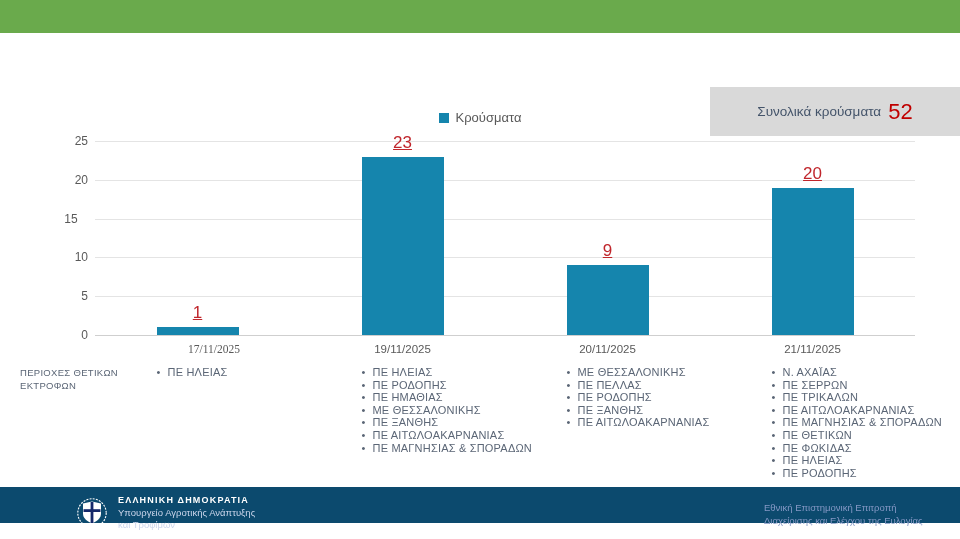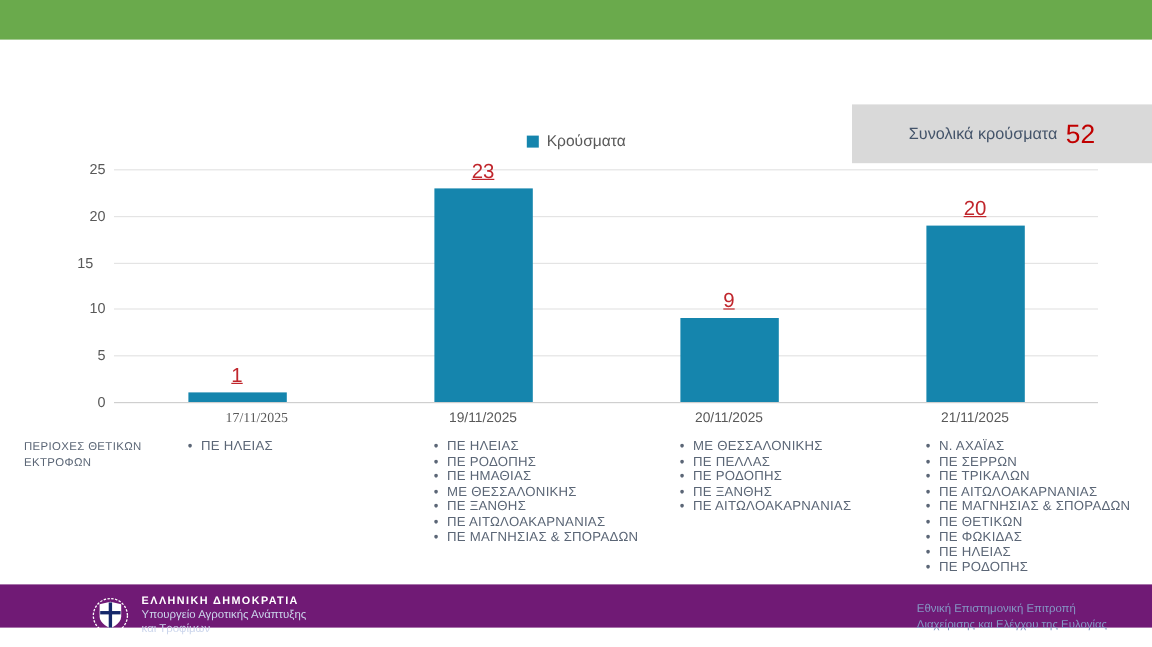--- a/index.html
+++ b/index.html
@@ -29,21 +29,21 @@
   .bar { position:absolute; background:#1585ad; }
   .val-label { position:absolute; text-align:center; font-size:17px; color:#c0262c;text-decoration:underline; }
   .xlabel { position:absolute; text-align:center; font-size:11.5px; color:#595959; }
 
   .regions-axis-label { position:absolute; left:20px; top:366px; width:125px;
     font-size:9.5px; line-height:13px; color:#5b6676; letter-spacing:.3px; }
   .region-list { position:absolute; top:366px; width:180px; list-style:none; }
   .region-list li { font-size:11px; line-height:12.6px; color:#5b6676; padding-left:11px; position:relative; letter-spacing:.2px; }
   .region-list li::before { content:"•"; position:absolute; left:0; color:#5b6676; }
 
-  .footer { position:absolute; left:0; top:487px; width:960px; height:36px; background:#701a75;padding-left:32px; }
+  .footer { position:absolute; left:0; top:487px; width:960px; height:36px; background:#0c4a6e;padding-left:32px; }
   .coat { position:absolute; left:76px; top:10px; }
   .ministry { position:absolute; left:118px; top:8px; }
   .ministry .org1 { color:#ffffff; font-size:9px; font-weight:bold; letter-spacing:1.2px; margin-bottom:2px; }
   .ministry .org2, .ministry .org3 { color:#ccd6ec; font-size:9.5px; line-height:12px; }
   .committee { position:absolute; left:740px; top:14px;margin-left:24px; }
   .committee div { color:#8598c5; font-size:9.5px; line-height:13px; }
 </style>
 </head>
 <body>
 

